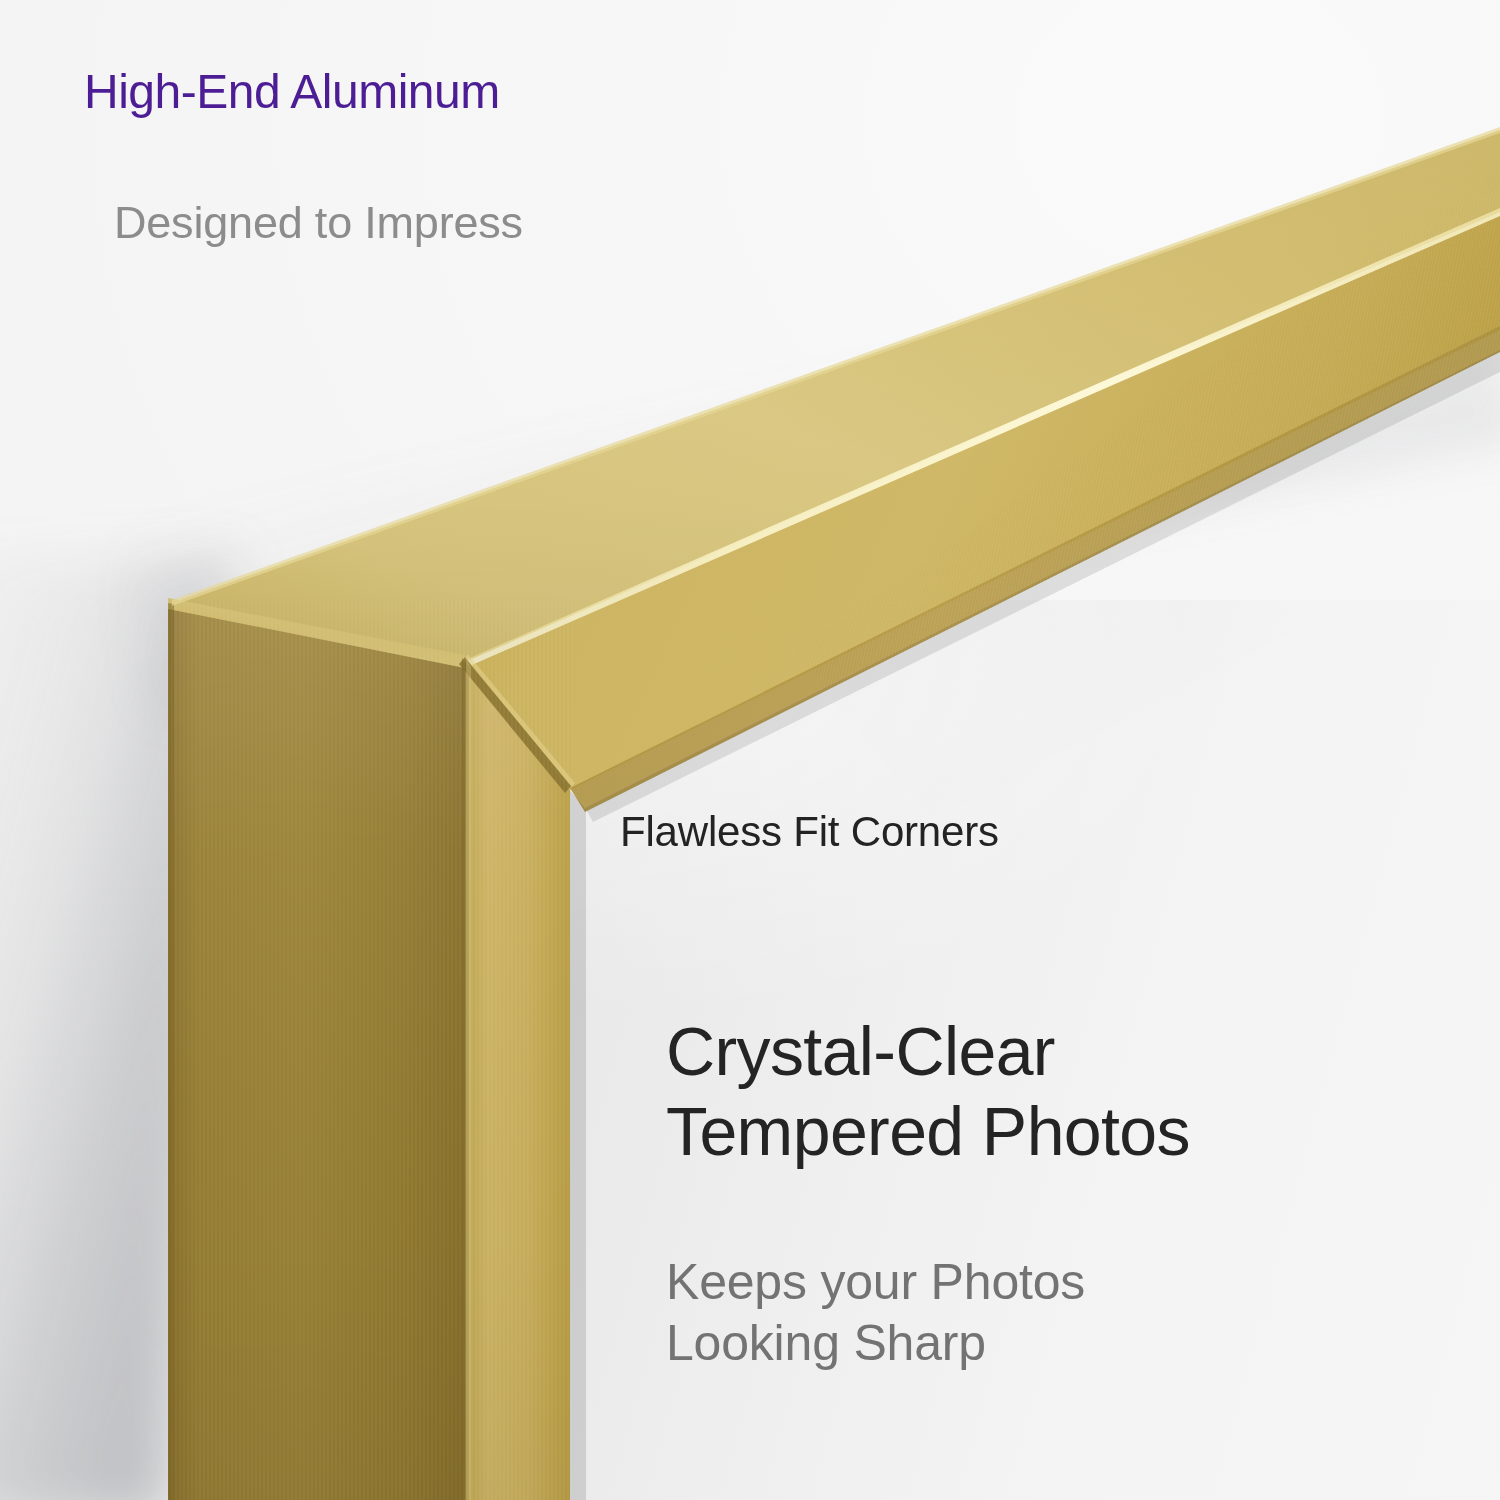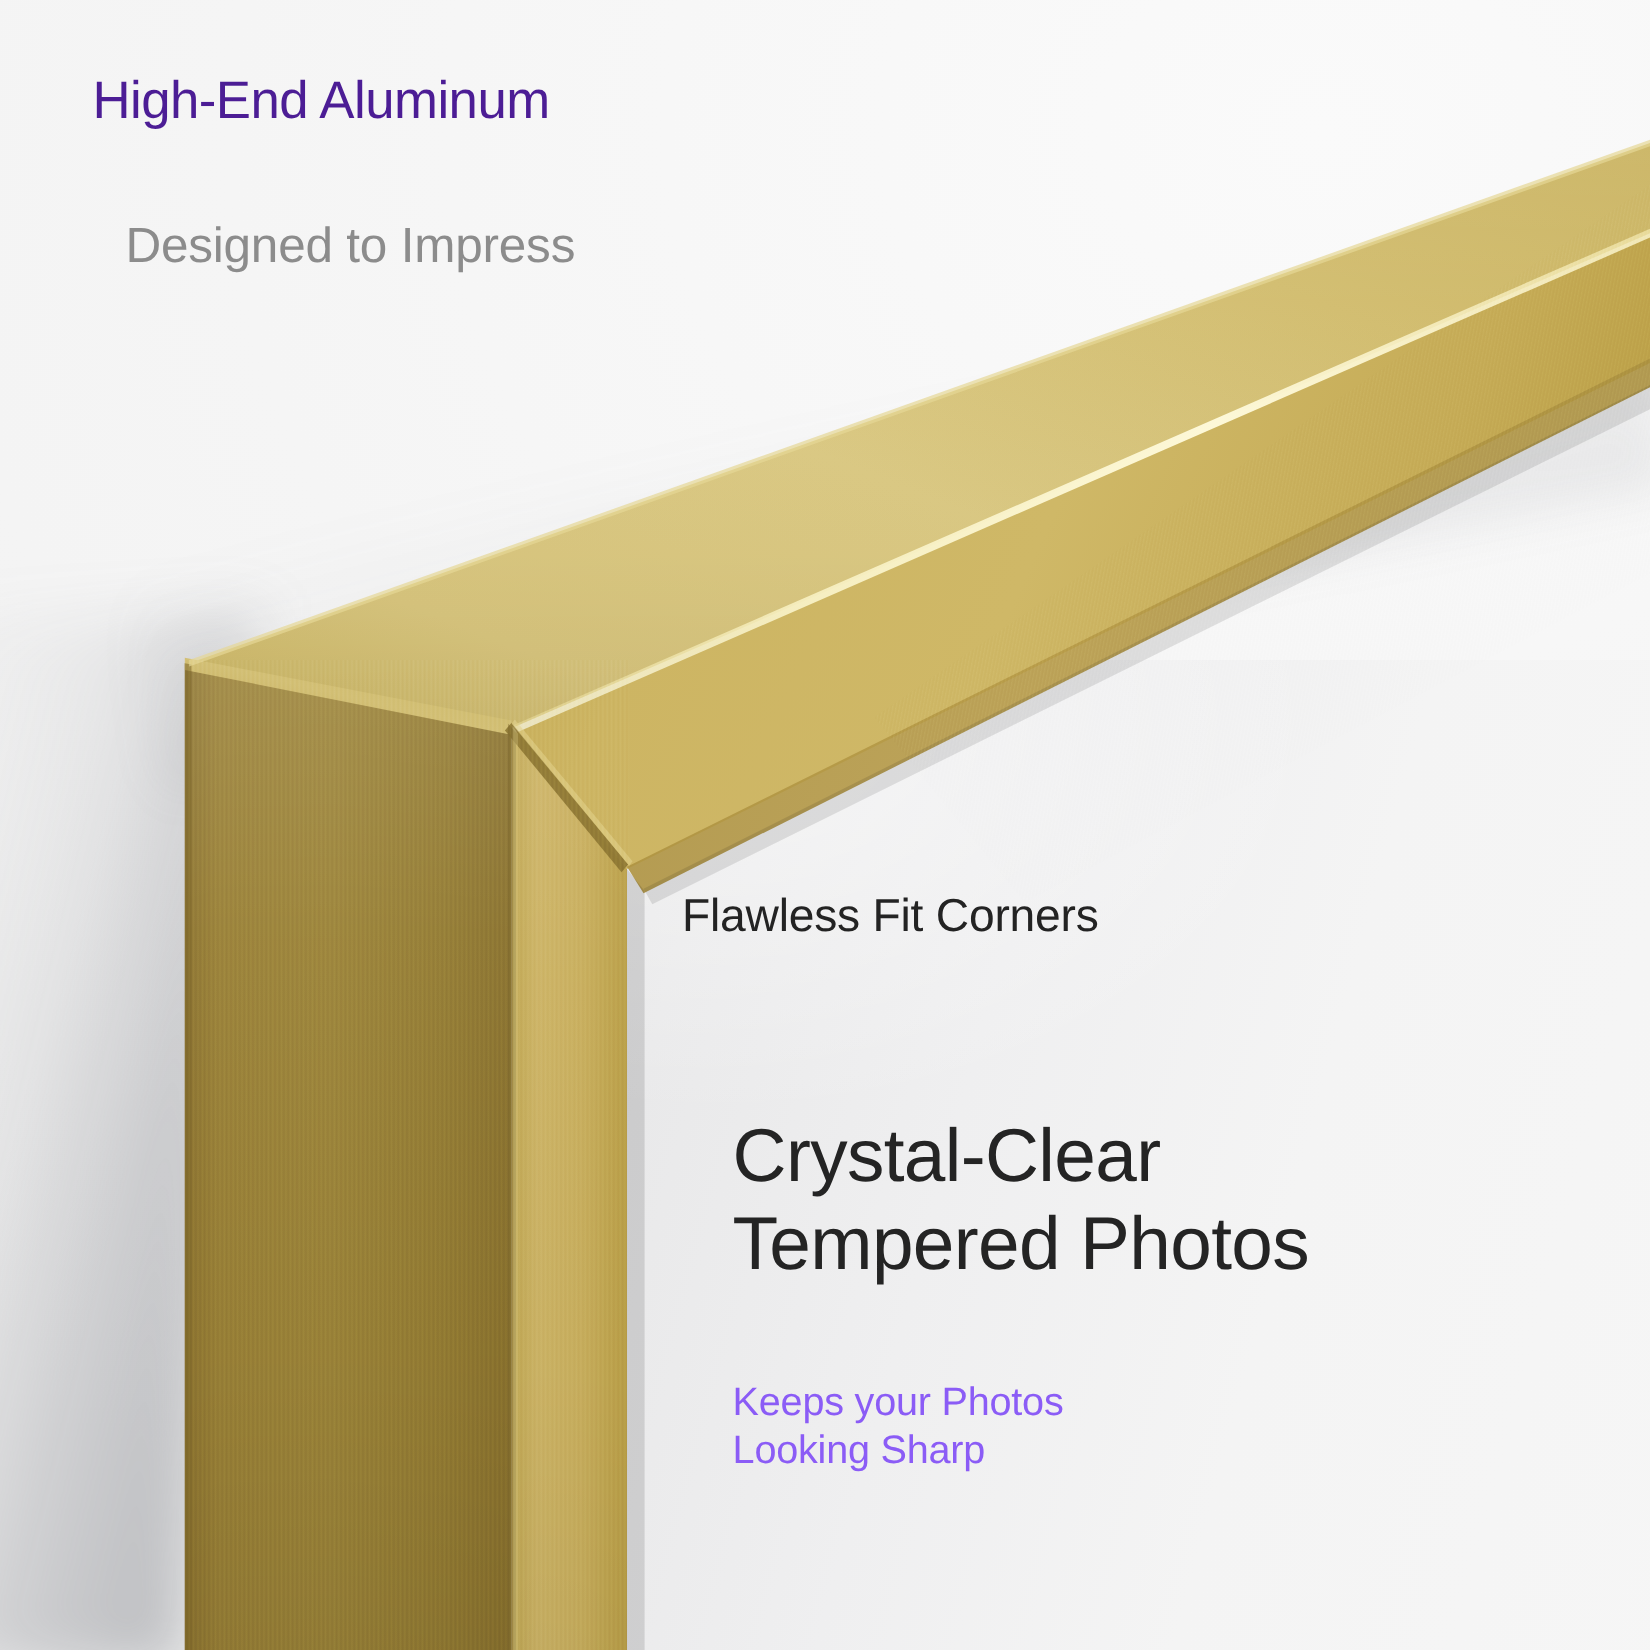--- a/index.html
+++ b/index.html
@@ -157,25 +157,25 @@
     font-weight: 300;
     line-height: 1.17;
     letter-spacing: -0.6px;
     color: #242424;
     white-space: pre-line;
   }
   .label-sharp {
     position: absolute;
     left: 666px;
     top: 1252px;
-    font-size: 36px;
+    font-size: 50px;
     font-weight: 300;
     line-height: 1.22;
     letter-spacing: -0.2px;
-    color: #8b5cf6;
+    color: #737373;
     white-space: pre-line;
   }
 </style>
 </head>
 <body>
 
 <div id="stage">
 
   <div class="wall"></div>
 

